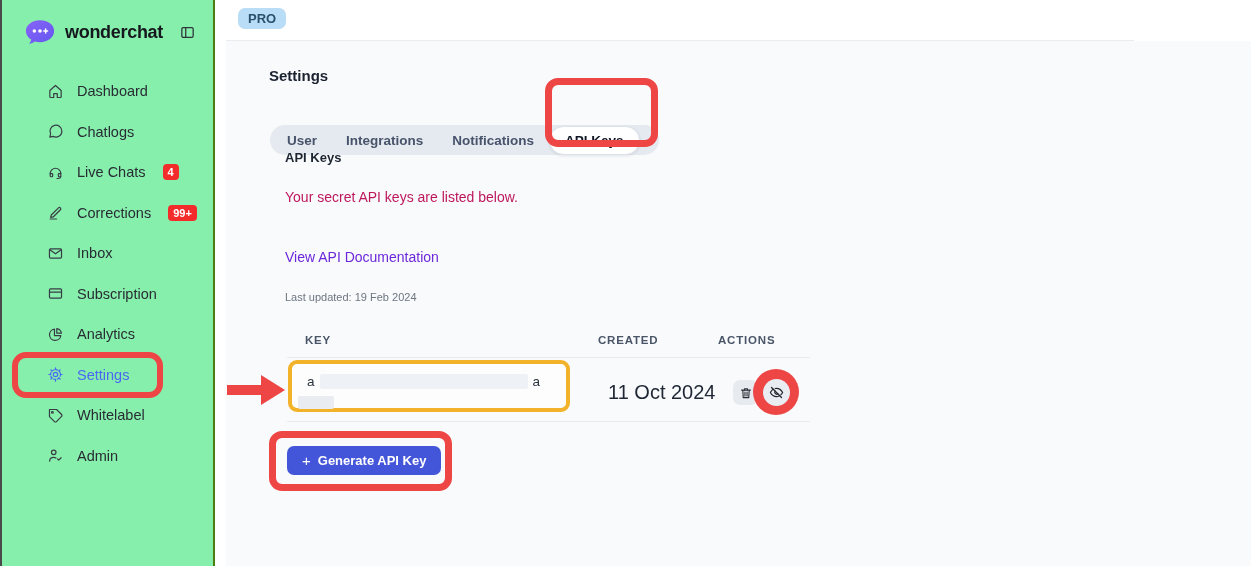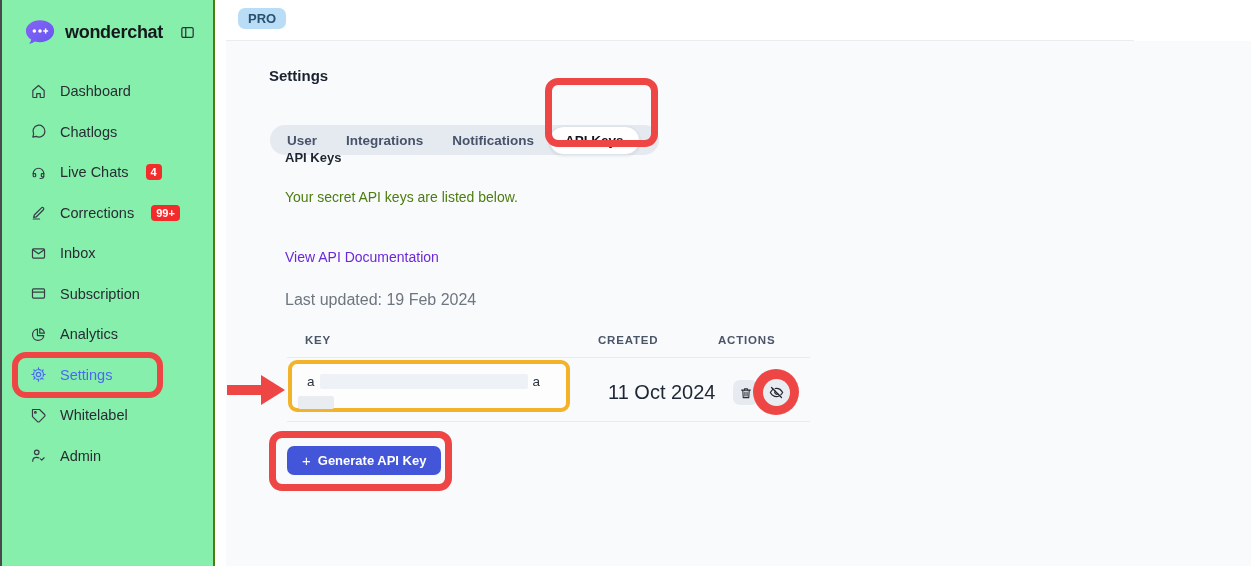--- a/index.html
+++ b/index.html
@@ -6,21 +6,21 @@
   body { font-family:"Liberation Sans", sans-serif; background:#fff; }
   .screen { position:relative; width:1251px; height:566px; background:#fff; overflow:hidden; }
   .edge { position:absolute; left:0; top:0; width:2px; height:100%; background:#4a4a4a; z-index:40; }
 
   
   .sidebar { position:absolute; left:0; top:0; width:215px; height:566px; background:#86efac; border-right:2px solid #4d7c0f; z-index:5; }
   .brand-row { position:absolute; left:24px; top:19px; display:flex; align-items:center; gap:9px; }
   .logo svg { display:block; }
   .brand { font-size:18px; font-weight:800; color:#15171c; letter-spacing:-0.3px; }
   .collapse-btn { margin-left:7px; color:#2f343b; display:flex; cursor:pointer; }
-  .nav { position:absolute; left:0; top:71px; right:0; }
+  .nav { position:absolute; left:0; top:71px; right:0;padding-left:17px; }
   .nav-item { height:40.5px; display:flex; align-items:center; padding-left:30px; gap:13px; font-size:14.5px; color:#282c33; cursor:pointer; position:relative; z-index:6; }
   .nav-item .nav-icon { width:17px; height:17px; color:#383d45; display:flex; }
   .nav-item .nav-icon svg { width:17px; height:17px; }
   .nav-item.active { color:#4a68f2; }
   .nav-item.active .nav-icon { color:#4a68f2; }
   .nav-badge { background:#f42b2b; color:#fff; font-size:11px; font-weight:700; border-radius:4px; padding:2px 5px; line-height:12px; margin-left:4px; }
   .settings-annot { position:absolute; left:12px; top:352px; width:151px; height:46px; border:6px solid #ee4545; border-radius:14px; z-index:10; pointer-events:none; }
 
   
   .topbar { position:absolute; left:226px; top:0; width:908px; height:41px; background:#fff; border-bottom:1px solid #e9edf1; }
@@ -28,23 +28,23 @@
   .content { position:absolute; left:226px; top:41px; width:1025px; height:525px; background:#f8fafc; }
   .page-title { position:absolute; left:43px; top:26px; font-size:15px; font-weight:700; color:#1a2230; }
 
   .tabbar { position:absolute; left:44px; top:60px; width:389px; height:30px; background:#e5eaf0; border-radius:16px; display:flex; align-items:center; padding-left:17px;margin-top:24px; }
   .tab { font-size:13.5px; font-weight:600; color:#47536a; margin-right:29px; cursor:pointer; white-space:nowrap; }
   .tab.last-inactive { margin-right:15px; }
   .tab-active { background:#fff; border:1px solid #dde3ea; box-shadow:0 1px 3px rgba(20,30,50,.10); border-radius:16px; padding:6px 15px; font-weight:700; color:#0f1725; font-size:13.5px; margin-right:0; cursor:pointer; white-space:nowrap; }
   .tab-annot { position:absolute; left:319px; top:37px; width:113px; height:69px; border:7px solid #ee4545; border-radius:13px; z-index:10; pointer-events:none; }
 
   .section-heading { position:absolute; left:59px; top:109px; font-size:13px; font-weight:700; color:#1c2530; }
-  .desc { position:absolute; left:59px; top:145px; width:928px; font-size:14px; line-height:23px; color:#4d7c0f; }
+  .desc { position:absolute; left:59px; top:145px; width:928px; font-size:14px; line-height:23px; color:#be185d; }
   .doc-link { position:absolute; left:59px; top:208px; font-size:14px; color:#6d28d9; cursor:pointer; text-decoration:none; }
-  .last-updated { position:absolute; left:59px; top:250px; font-size:16px; color:#6e7680; }
+  .last-updated { position:absolute; left:59px; top:250px; font-size:11px; color:#6e7680; }
 
   .th { position:absolute; top:293px; font-size:11.5px; font-weight:700; letter-spacing:.07em; color:#4a5568; }
   .th-key { left:79px; } .th-created { left:372px; } .th-actions { left:492px; }
   .table-row { position:absolute; left:61px; top:316px; width:523px; height:65px; border-top:1px solid #e8ebef; border-bottom:1px solid #e8ebef; }
 
   .key-box { position:absolute; left:62px; top:319px; width:282px; height:52px; border:4px solid #f2b32a; border-radius:9px; background:#fdfdfe; z-index:8; }
   .key-line1 { position:absolute; left:15px; top:10px; font-size:13.5px; color:#2a323c; display:flex; align-items:center; }
   .key-redact-1 { display:inline-block; width:208px; height:15px; background:#eef1f5; border-radius:2px; margin:0 5px; }
   .key-redact-2 { position:absolute; left:6px; top:32px; width:36px; height:13px; background:#e9edf2; border-radius:2px; }
 

